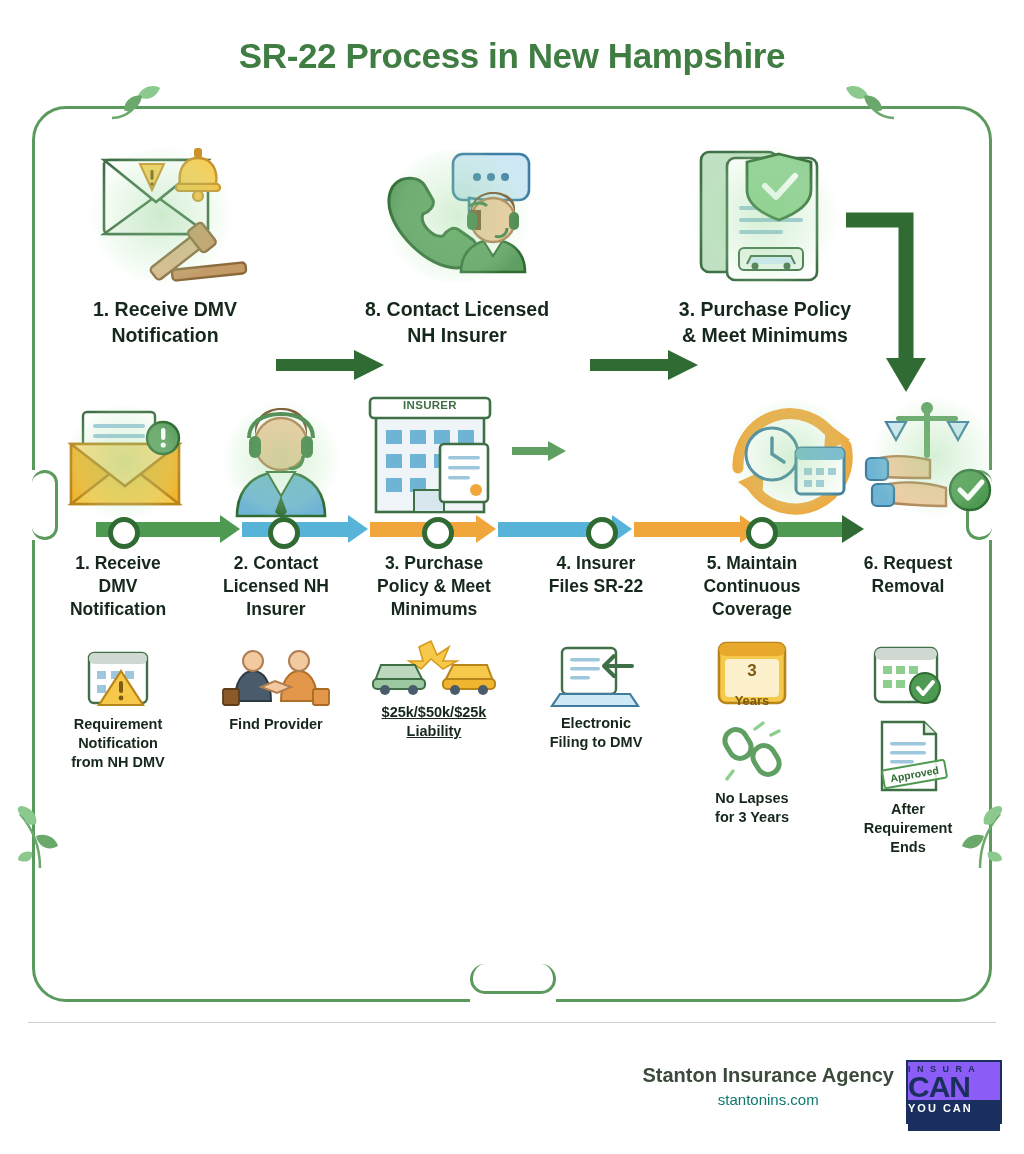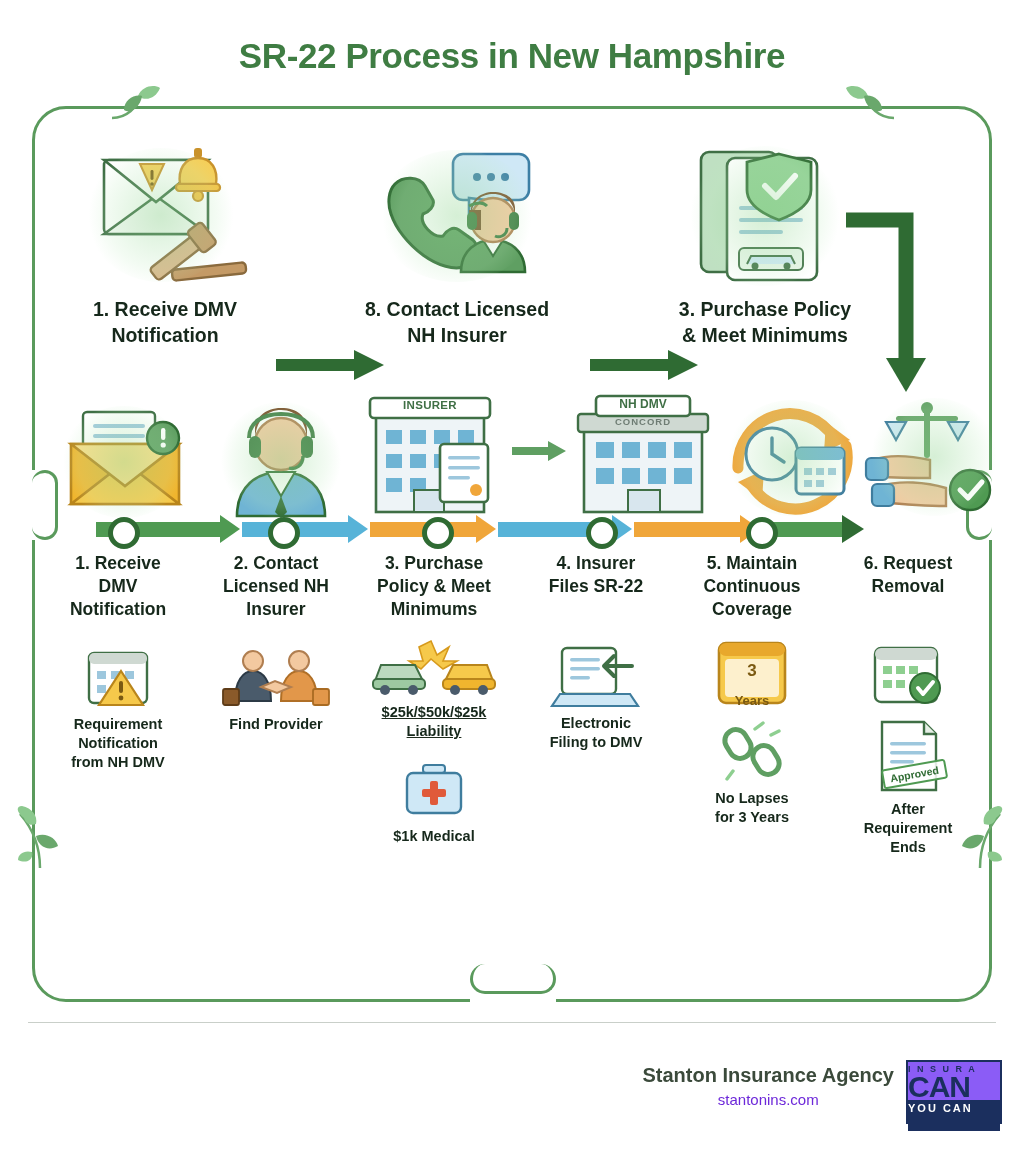--- a/index.html
+++ b/index.html
@@ -243,21 +243,21 @@
     top: 10px;
     text-align: center;
   }
   .brand-name {
     font-size: 20px;
     font-weight: bold;
     color: #3b4a3b;
   }
   .brand-site {
     font-size: 15px;
-    color: #6d28d9;
+    color: #0f766e;
     margin-top: 4px;
   }
   .logo {
     position: absolute;
     right: 22px;
     top: 6px;
     width: 96px;
     height: 64px;
     border: 2px solid #1b2f5e;
     box-sizing: border-box;
@@ -499,40 +499,20 @@
         <div style="position:absolute;left:26px;top:5px;width:84px;text-align:center;font-size:11.5px;font-weight:bold;color:#3f6f45;letter-spacing:0.3px;">INSURER</div>
       </div>
     </div>
 
     <div style="position:absolute;left:462px;top:48px;">
       <svg width="56" height="22" viewBox="0 0 56 22">
           <path d="M0 7 H36 V1 L54 11 L36 21 V15 H0 Z" fill="#5f9f62"></path>
         </svg>
     </div>
 
-    <div class="tl-icon" style="left:518px;top:0px;">
-      <div style="position:relative;width:150px;height:126px;">
-        <svg width="150" height="126" viewBox="0 0 150 126">
-          <rect x="16" y="36" width="118" height="82" fill="#eef4f7" stroke="#3f6f45" stroke-width="2.6"></rect>
-          <rect x="10" y="20" width="130" height="18" rx="3" fill="#cfd9d2" stroke="#3f6f45" stroke-width="2.4"></rect>
-          <rect x="28" y="2" width="94" height="20" rx="4" fill="#ffffff" stroke="#3f6f45" stroke-width="2.6"></rect>
-          <rect x="28" y="48" width="18" height="16" fill="#6fb4d4"></rect>
-          <rect x="54" y="48" width="18" height="16" fill="#6fb4d4"></rect>
-          <rect x="80" y="48" width="18" height="16" fill="#6fb4d4"></rect>
-          <rect x="106" y="48" width="18" height="16" fill="#6fb4d4"></rect>
-          <rect x="28" y="74" width="18" height="16" fill="#6fb4d4"></rect>
-          <rect x="54" y="74" width="18" height="16" fill="#6fb4d4"></rect>
-          <rect x="80" y="74" width="18" height="16" fill="#6fb4d4"></rect>
-          <rect x="106" y="74" width="18" height="16" fill="#6fb4d4"></rect>
-          <rect x="60" y="96" width="32" height="22" fill="#d8e6ee" stroke="#3f6f45" stroke-width="2"></rect>
-        </svg>
-        <div style="position:absolute;left:30px;top:3px;width:90px;text-align:center;font-size:12px;font-weight:bold;color:#3f6f45;">NH DMV</div>
-        <div style="position:absolute;left:30px;top:22px;width:90px;text-align:center;font-size:9.5px;font-weight:bold;color:#6f7d74;letter-spacing:1px;">CONCORD</div>
-      </div>
-    </div>
 
     <div class="tl-icon" style="left:668px;top:0px;">
       <div style="position:relative;width:150px;height:126px;">
         <div class="glow" style="left:8px;top:6px;width:132px;height:116px;"></div>
         <svg width="150" height="126" viewBox="0 0 150 126">
           <path d="M20 74 A52 52 0 0 1 116 44" stroke="#f0a63a" stroke-width="11" fill="none" stroke-linecap="round"></path>
           <polygon points="108,28 132,46 106,58" fill="#f0a63a"></polygon>
           <path d="M128 52 A52 52 0 0 1 34 92" stroke="#f0a63a" stroke-width="11" fill="none" stroke-linecap="round"></path>
           <polygon points="44,106 20,88 46,76" fill="#f0a63a"></polygon>
           <circle cx="54" cy="60" r="26" fill="#ffffff" stroke="#3f7d9e" stroke-width="3"></circle>
@@ -669,33 +649,20 @@
               <circle cx="114" cy="55" r="5" fill="#4a5b6b"></circle>
           </svg>
         </div>
         <div class="dlabel">
           <div>$25k/$50k/$25k</div>
           <div>Liability</div>
         </div>
       </div>
 
 
-      <div class="detail" style="margin-top:18px;">
-        <div class="dart">
-          <svg width="74" height="62" viewBox="0 0 74 62">
-            <rect x="26" y="6" width="22" height="8" rx="3" fill="#cfe8f6" stroke="#3f7d9e" stroke-width="2"></rect>
-            <rect x="10" y="14" width="54" height="40" rx="6" fill="#cfe8f6" stroke="#3f7d9e" stroke-width="2.4"></rect>
-            <rect x="33" y="22" width="8" height="24" rx="2" fill="#e05a3a"></rect>
-            <rect x="25" y="30" width="24" height="8" rx="2" fill="#e05a3a"></rect>
-          </svg>
-        </div>
-        <div class="dlabel">
-          <div>$1k Medical</div>
-        </div>
-      </div>
     </div>
 
     <div class="step-col" style="left:478px;top:0px;">
       <div class="step-title">
         <div>4. Insurer</div>
         <div>Files SR-22</div>
       </div>
       <div class="detail" style="margin-top:48px;">
         <div class="dart">
           <svg width="96" height="70" viewBox="0 0 96 70">

